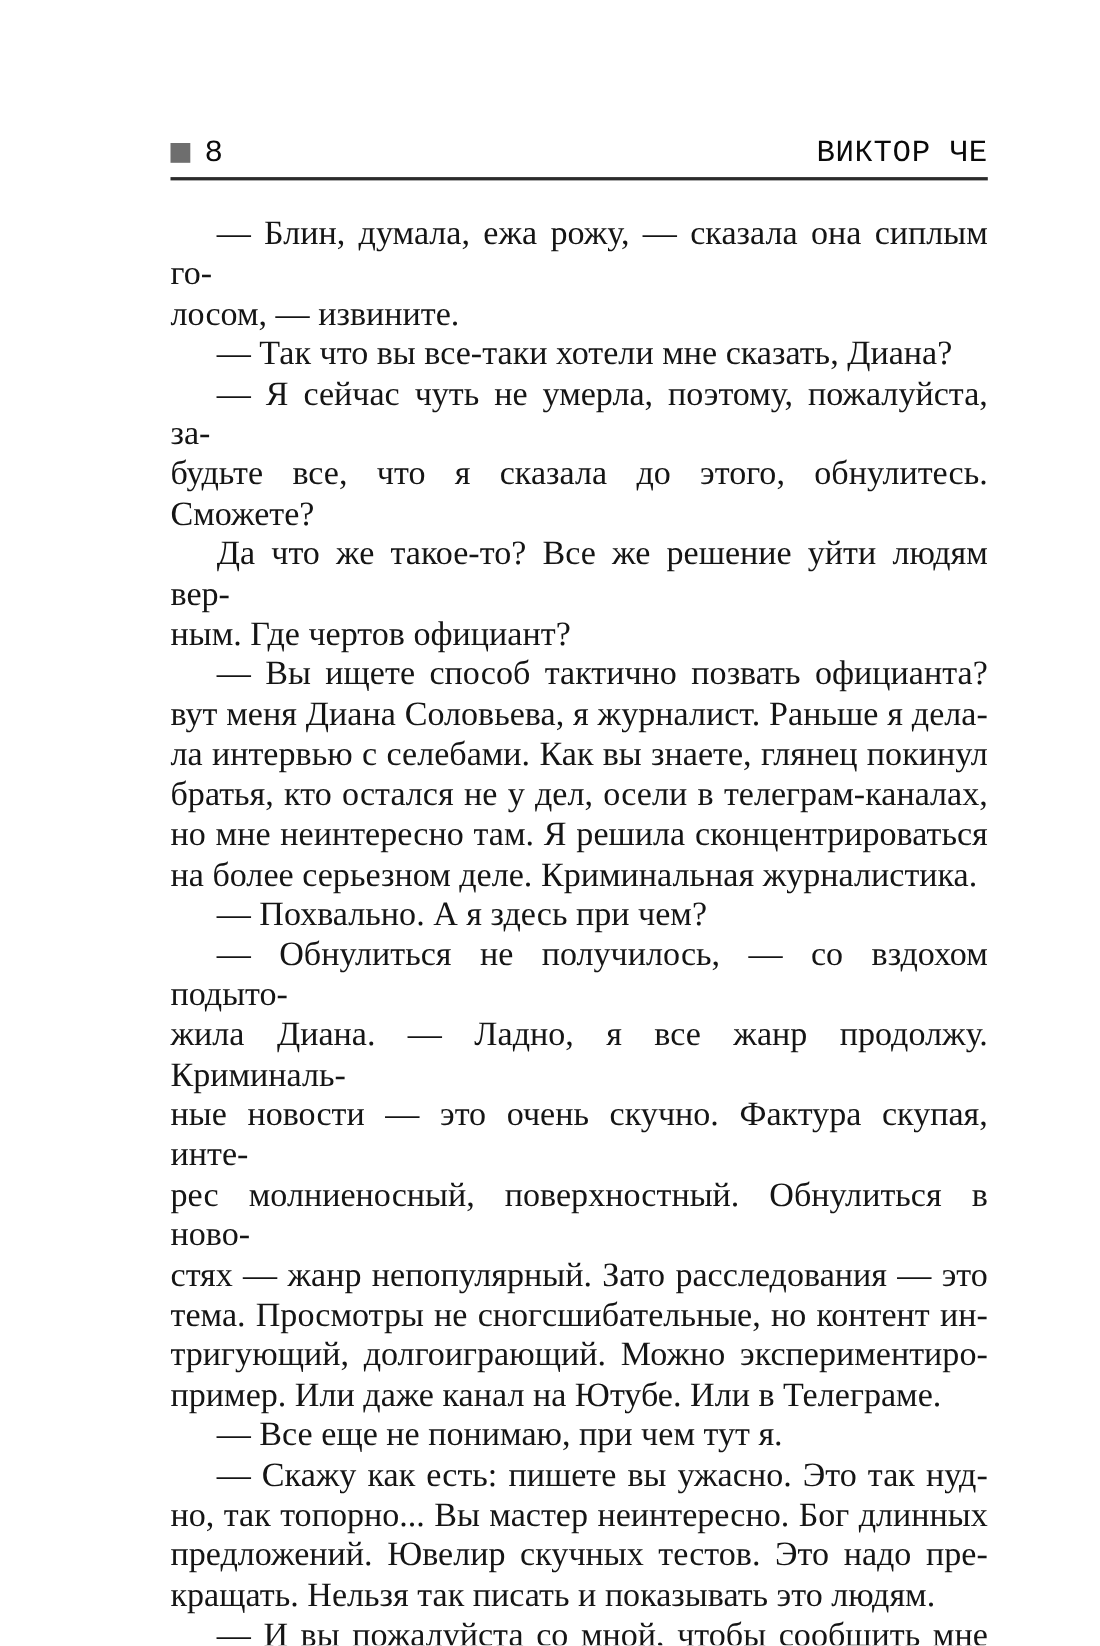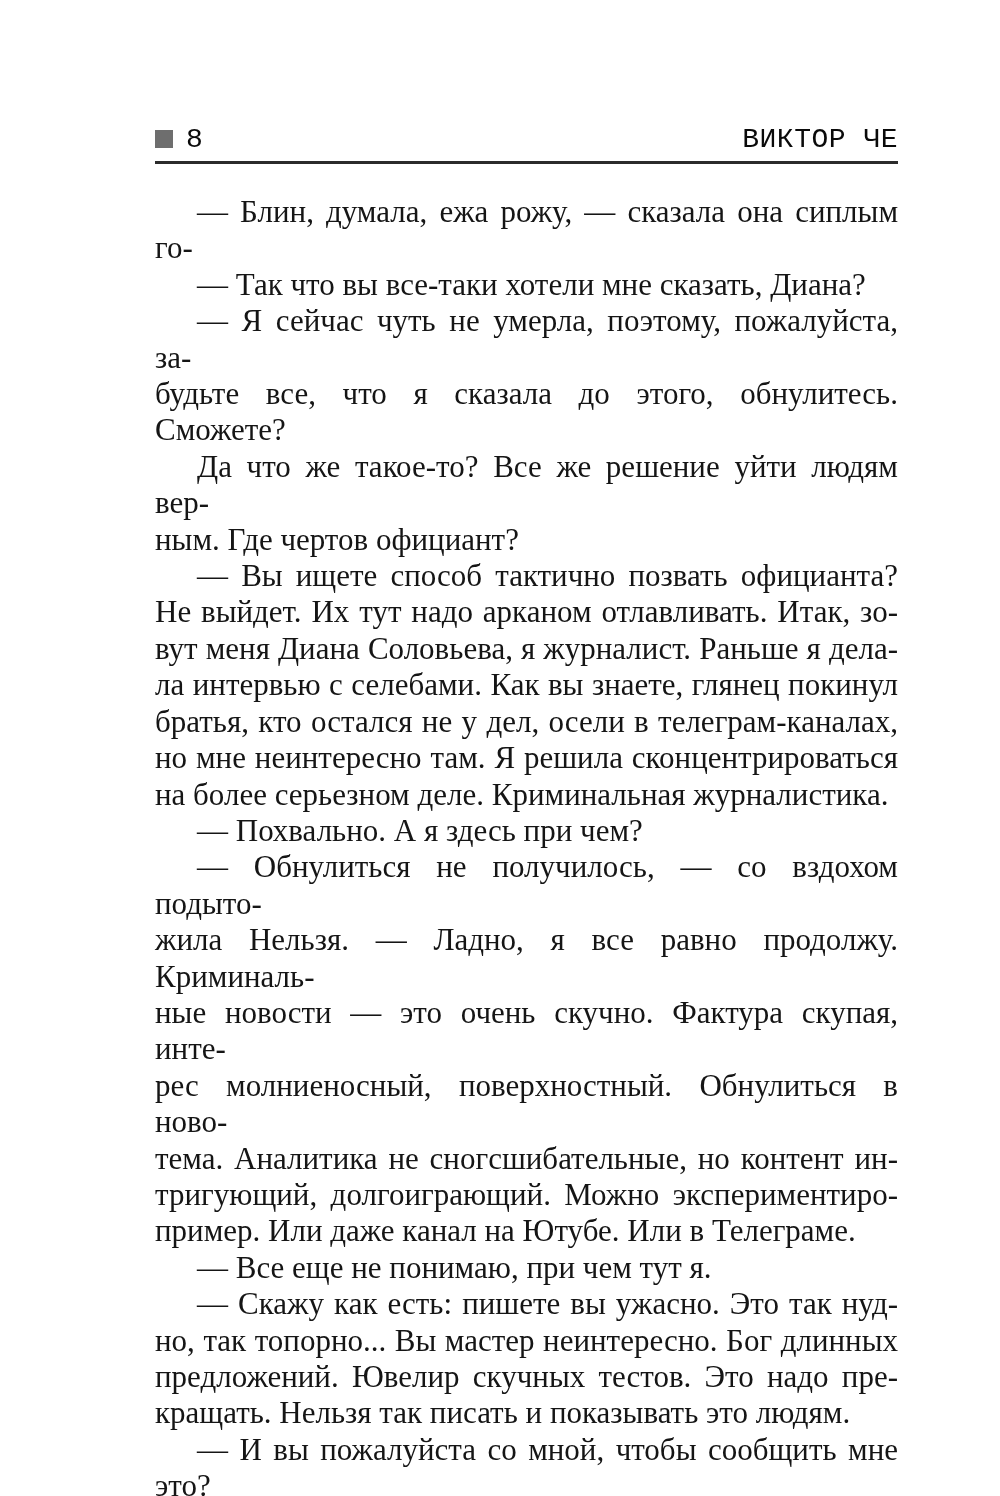--- a/index.html
+++ b/index.html
@@ -87,50 +87,51 @@
         <span class="page-num">8</span>
       </div>
       <div class="running-title">ВИКТОР ЧЕ</div>
     </header>
 
     <div class="header-rule" style="background: rgb(43, 43, 43);"></div>
 
     <main class="body-text" style="color: rgb(21, 21, 21);">
         <div class="paragraph">
           <div class="line first">— Блин, думала, ежа рожу, — сказала она сиплым го-</div>
+          <div class="line last">лосом, — извините.</div>
         </div>
         <div class="paragraph">
           <div class="line first last">— Так что вы все-таки хотели мне сказать, Диана?</div>
         </div>
         <div class="paragraph">
           <div class="line first">— Я сейчас чуть не умерла, поэтому, пожалуйста, за-</div>
           <div class="line last">будьте все, что я сказала до этого, обнулитесь. Сможете?</div>
         </div>
         <div class="paragraph">
           <div class="line first">Да что же такое-то? Все же решение уйти людям вер-</div>
           <div class="line last">ным. Где чертов официант?</div>
         </div>
         <div class="paragraph">
           <div class="line first">— Вы ищете способ тактично позвать официанта?</div>
-          <div class="line">Не выйдет. Их тут надо арканом отлавливать. Итак, зо-</div>
           <div class="line">вут меня Диана Соловьева, я журналист. Раньше я дела-</div>
           <div class="line">ла интервью с селебами. Как вы знаете, глянец покинул</div>
           <div class="line">братья, кто остался не у дел, осели в телеграм-каналах,</div>
           <div class="line">но мне неинтересно там. Я решила сконцентрироваться</div>
           <div class="line last">на более серьезном деле. Криминальная журналистика.</div>
         </div>
         <div class="paragraph">
           <div class="line first last">— Похвально. А я здесь при чем?</div>
         </div>
         <div class="paragraph">
           <div class="line first">— Обнулиться не получилось, — со вздохом подыто-</div>
-          <div class="line">жила Нельзя. — Ладно, я все равно продолжу. Криминаль-</div>
+          <div class="line">жила Диана. — Ладно, я все жанр продолжу. Криминаль-</div>
           <div class="line">ные новости — это очень скучно. Фактура скупая, инте-</div>
           <div class="line">рес молниеносный, поверхностный. Обнулиться в ново-</div>
-          <div class="line">тема. Аналитика не сногсшибательные, но контент ин-</div>
+          <div class="line">стях — жанр непопулярный. Зато расследования — это</div>
+          <div class="line">тема. Просмотры не сногсшибательные, но контент ин-</div>
           <div class="line">тригующий, долгоиграющий. Можно экспериментиро-</div>
           <div class="line last">пример. Или даже канал на Ютубе. Или в Телеграме.</div>
         </div>
         <div class="paragraph">
           <div class="line first last">— Все еще не понимаю, при чем тут я.</div>
         </div>
         <div class="paragraph">
           <div class="line first">— Скажу как есть: пишете вы ужасно. Это так нуд-</div>
           <div class="line">но, так топорно... Вы мастер неинтересно. Бог длинных</div>
           <div class="line">предложений. Ювелир скучных тестов. Это надо пре-</div>

